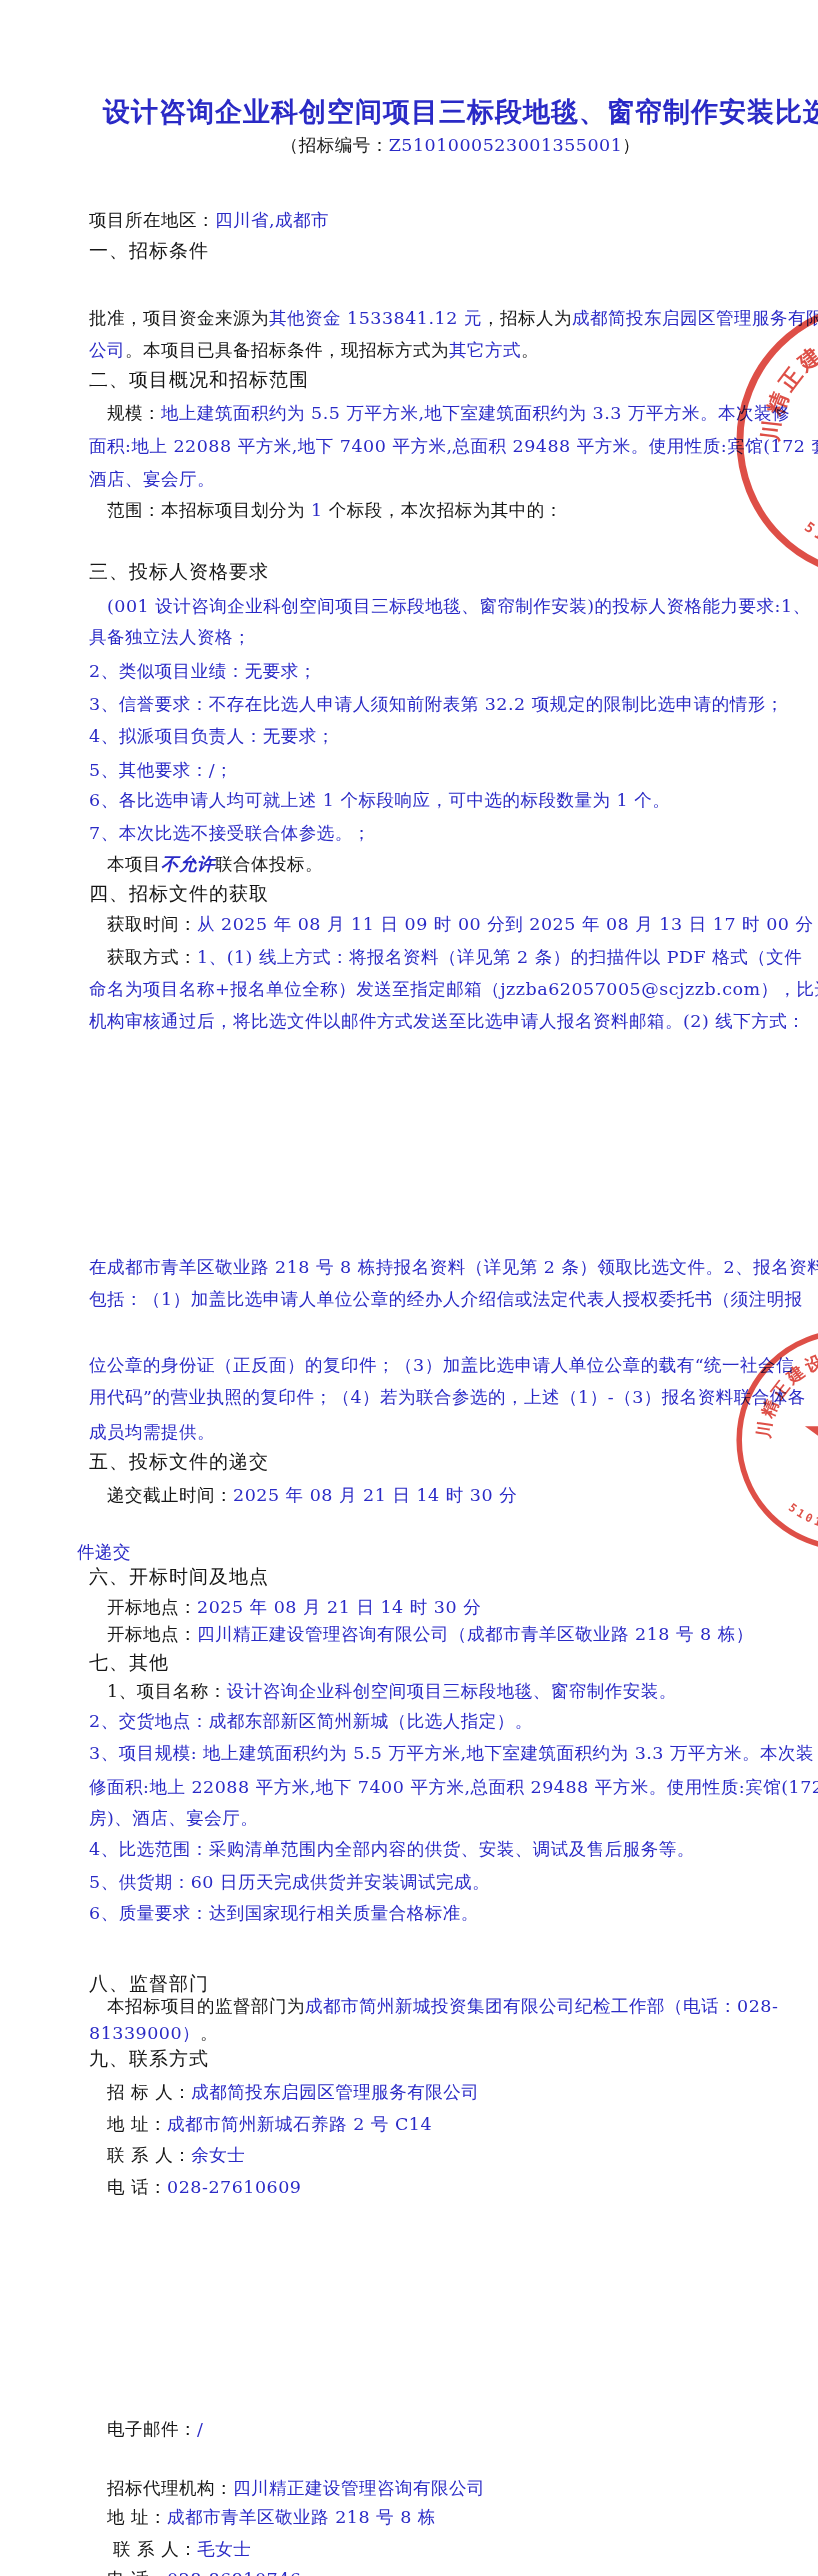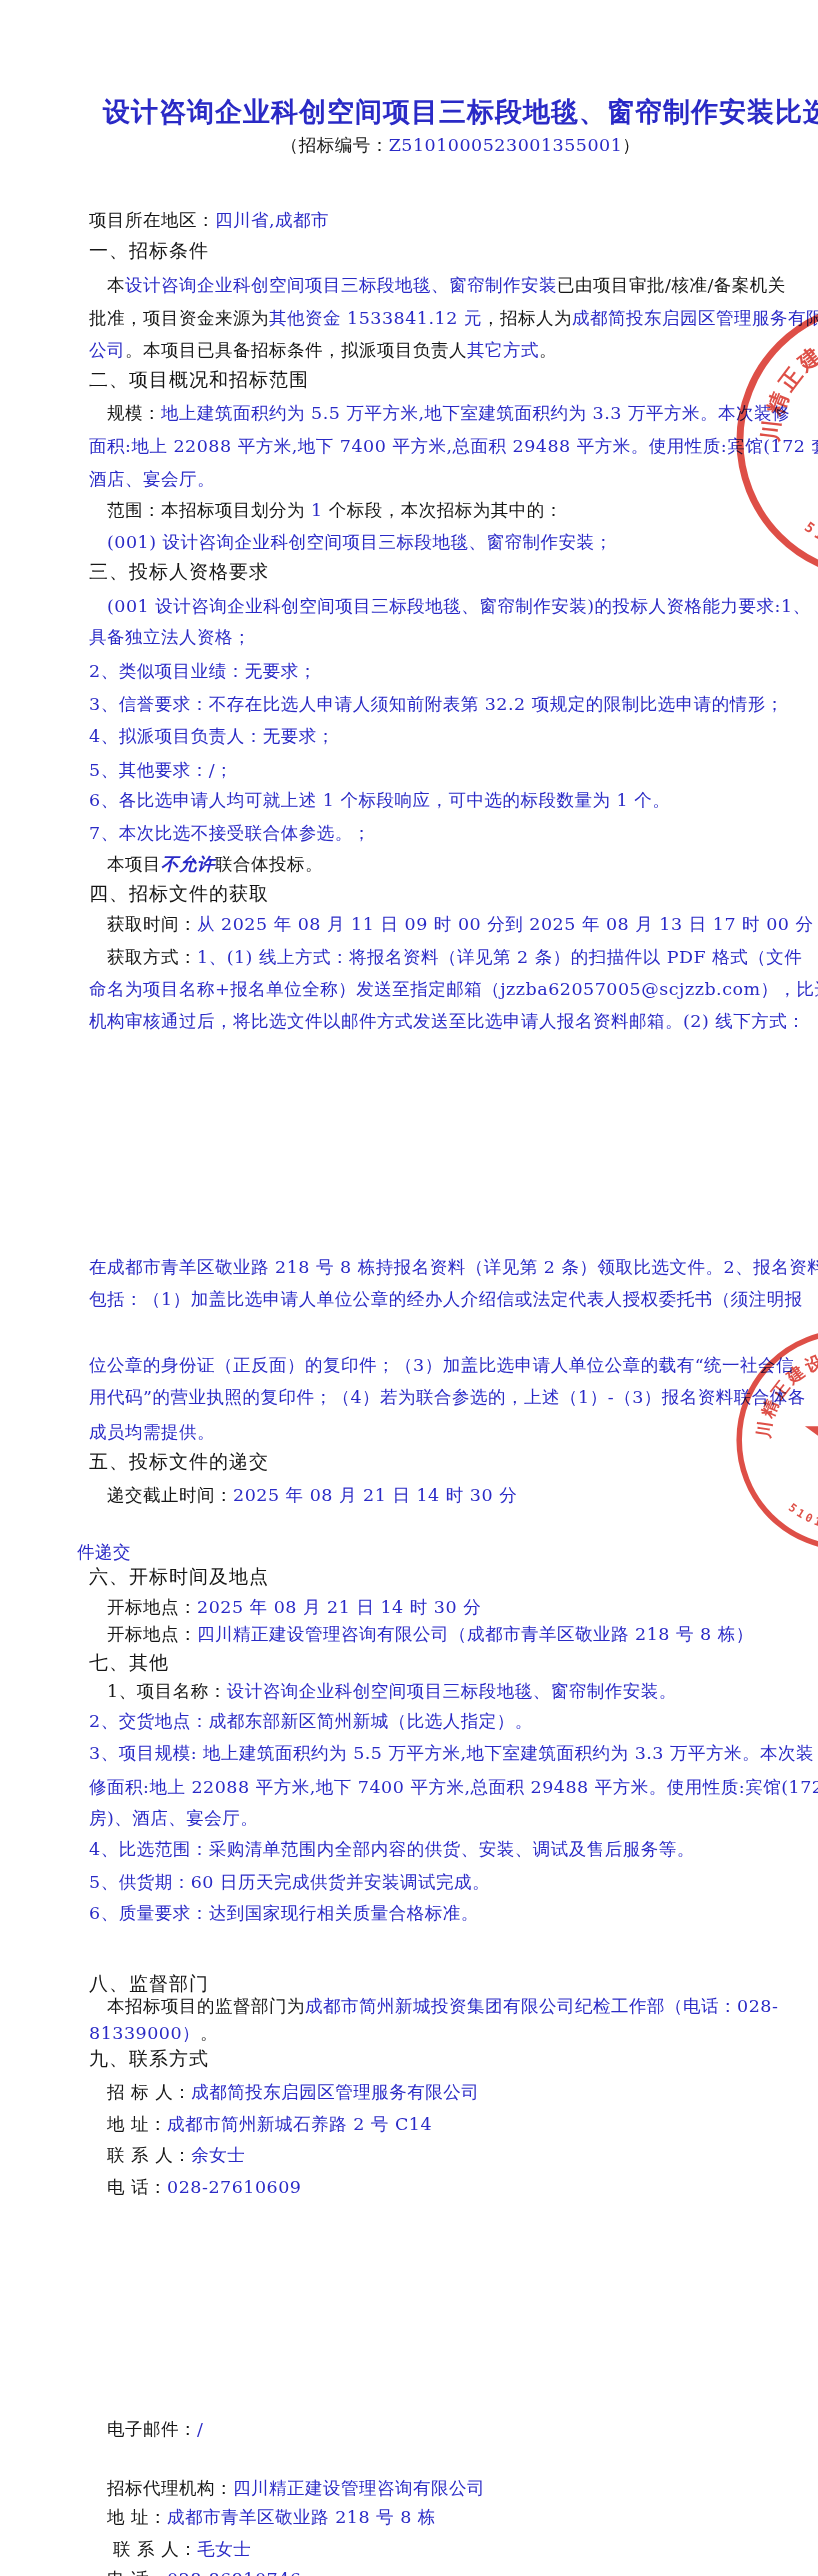--- a/index.html
+++ b/index.html
@@ -35,29 +35,27 @@
 </style>
 </head>
 <body>
 
 <div class="page">
   <div id="doc-lines">
       <div class="ln title center" style="top: 99px;"><span class="seg-b">设计咨询企业科创空间项目三标段地毯、窗帘制作安装比选公告</span></div>
       <div class="ln center" style="top: 133px;"><span class="seg-k">（招标编号：</span><span class="seg-b">Z5101000523001355001</span><span class="seg-k">）</span></div>
       <div class="ln" style="left: 89px; top: 208px;"><span class="seg-k">项目所在地区：</span><span class="seg-b">四川省,成都市</span></div>
       <div class="ln h" style="left: 89px; top: 238px;"><span class="seg-k">一、招标条件</span></div>
-      <div class="ln" style="left: 107px; top: 273px;"><span class="seg-k">本</span><span class="seg-b">设计咨询企业科创空间项目三标段地毯、窗帘制作安装</span><span class="seg-k">已由项目审批/核准/备案机关</span></div>
       <div class="ln" style="left: 89px; top: 306px;"><span class="seg-k">批准，项目资金来源为</span><span class="seg-b">其他资金 1533841.12 元</span><span class="seg-k">，招标人为</span><span class="seg-b">成都简投东启园区管理服务有限</span></div>
-      <div class="ln" style="left: 89px; top: 338px;"><span class="seg-b">公司</span><span class="seg-k">。本项目已具备招标条件，拟派项目负责人</span><span class="seg-b">其它方式</span><span class="seg-k">。</span></div>
+      <div class="ln" style="left: 89px; top: 338px;"><span class="seg-b">公司</span><span class="seg-k">。本项目已具备招标条件，现招标方式为</span><span class="seg-b">其它方式</span><span class="seg-k">。</span></div>
       <div class="ln h" style="left: 89px; top: 367px;"><span class="seg-k">二、项目概况和招标范围</span></div>
       <div class="ln" style="left: 107px; top: 401px;"><span class="seg-k">规模：</span><span class="seg-b">地上建筑面积约为 5.5 万平方米,地下室建筑面积约为 3.3 万平方米。本次装修</span></div>
       <div class="ln" style="left: 89px; top: 434px;"><span class="seg-b">面积:地上 22088 平方米,地下 7400 平方米,总面积 29488 平方米。使用性质:宾馆(172 套房)、</span></div>
       <div class="ln" style="left: 89px; top: 467px;"><span class="seg-b">酒店、宴会厅。</span></div>
       <div class="ln" style="left: 107px; top: 498px;"><span class="seg-k">范围：本招标项目划分为 </span><span class="seg-b">1</span><span class="seg-k"> 个标段，本次招标为其中的：</span></div>
-      <div class="ln" style="left: 107px; top: 530px;"><span class="seg-b">(001) 设计咨询企业科创空间项目三标段地毯、窗帘制作安装；</span></div>
       <div class="ln h" style="left: 89px; top: 559px;"><span class="seg-k">三、投标人资格要求</span></div>
       <div class="ln" style="left: 107px; top: 594px;"><span class="seg-b">(001 设计咨询企业科创空间项目三标段地毯、窗帘制作安装)的投标人资格能力要求:1、</span></div>
       <div class="ln" style="left: 89px; top: 625px;"><span class="seg-b">具备独立法人资格；</span></div>
       <div class="ln" style="left: 89px; top: 659px;"><span class="seg-b">2、类似项目业绩：无要求；</span></div>
       <div class="ln" style="left: 89px; top: 692px;"><span class="seg-b">3、信誉要求：不存在比选人申请人须知前附表第 32.2 项规定的限制比选申请的情形；</span></div>
       <div class="ln" style="left: 89px; top: 724px;"><span class="seg-b">4、拟派项目负责人：无要求；</span></div>
       <div class="ln" style="left: 89px; top: 758px;"><span class="seg-b">5、其他要求：/；</span></div>
       <div class="ln" style="left: 89px; top: 788px;"><span class="seg-b">6、各比选申请人均可就上述 1 个标段响应，可中选的标段数量为 1 个。</span></div>
       <div class="ln" style="left: 89px; top: 821px;"><span class="seg-b">7、本次比选不接受联合体参选。；</span></div>
       <div class="ln" style="left: 107px; top: 852px;"><span class="seg-k">本项目</span><span class="seg-i">不允许</span><span class="seg-k">联合体投标。</span></div>

